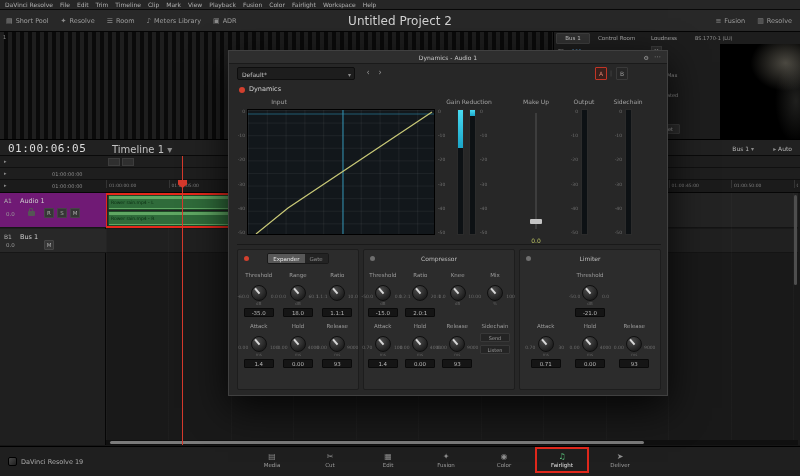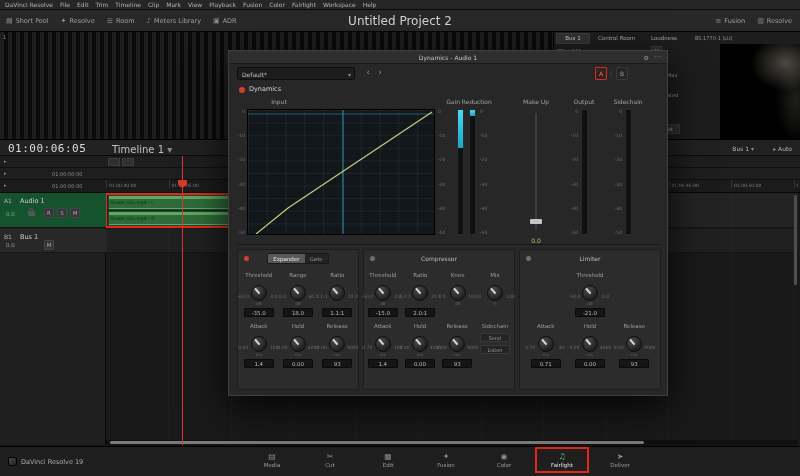--- a/index.html
+++ b/index.html
@@ -214,21 +214,21 @@
   <div class="ab" style="left:0;top:193px;width:800px;height:252px;background:#191919">
     <div class="ab" style="left:106px;top:0;width:692px;height:35px;background:#232323;border-bottom:1px solid #141414"></div>
     <div class="ab" style="left:106px;top:36px;width:692px;height:24px;background:#202020;border-bottom:1px solid #141414"></div>
     <div class="ab" style="left:106px;top:0;width:692px;height:252px;pointer-events:none;
          background:repeating-linear-gradient(90deg,rgba(255,255,255,0.02) 0 1px,transparent 1px 62.5px)"></div>
     <div class="clip ab" style="left:108px;top:2px">Rower rain.mp4 - L</div>
     <div class="clip ab" style="left:108px;top:18px">Rower rain.mp4 - R</div>
     <div class="ab" style="left:105px;top:0;width:127px;height:35px;border:2px solid #e5281b;pointer-events:none"></div>
 
     <div class="ab" style="left:0;top:0;width:106px;height:252px;background:#1f1f1f;border-right:1px solid #060606">
-      <div class="ab" style="left:0;top:0;width:106px;height:35px;background:#14532d;border-bottom:1px solid #161616">
+      <div class="ab" style="left:0;top:0;width:106px;height:35px;background:#701a75;border-bottom:1px solid #161616">
         <span class="tid">A1</span>
         <span class="tname">Audio 1</span>
         <span class="tgain">0.0</span>
         <span class="lock">
             <i></i>
           </span>
         <span class="tbtn" style="left:44px">R</span>
         <span class="tbtn" style="left:57px">S</span>
         <span class="tbtn" style="left:70px">M</span>
       </div>

